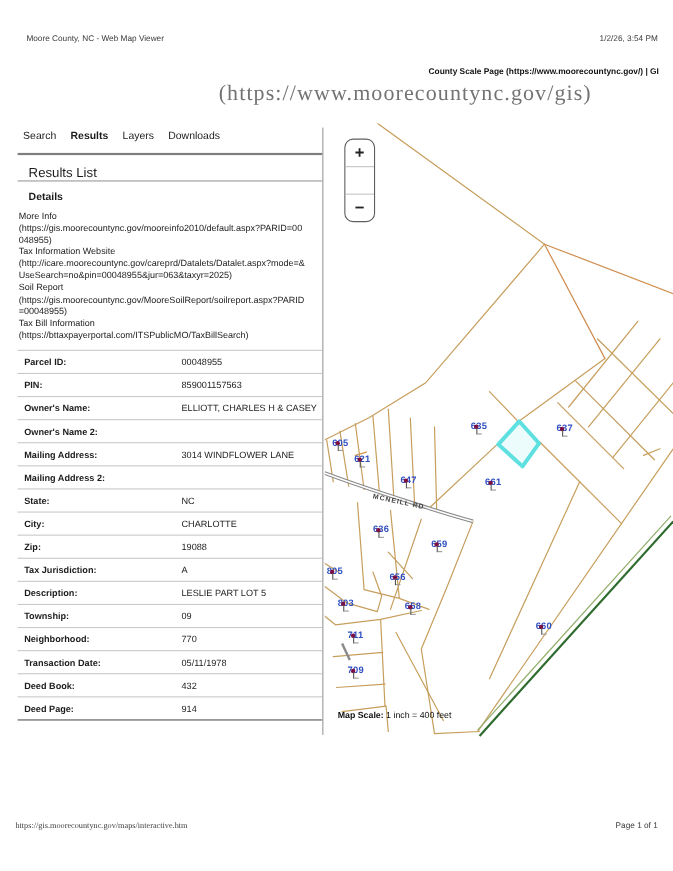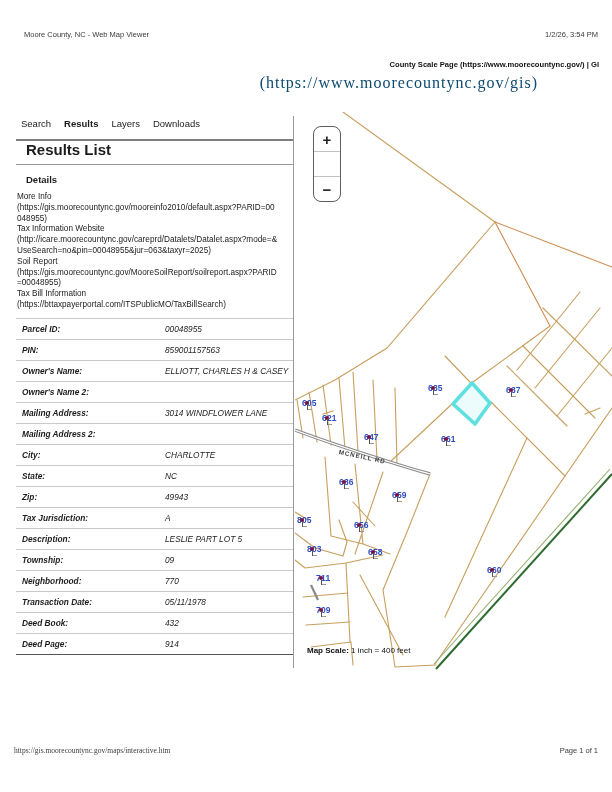--- a/index.html
+++ b/index.html
@@ -3,37 +3,37 @@
 <meta charset="utf-8">
 <style>
   html,body{margin:0;padding:0;background:#fff;}
   .page{position:relative;width:612px;height:792px;background:#fff;overflow:hidden;
         font-family:"Liberation Sans",sans-serif;color:#1c1c1c;}
   
   .hdr{position:absolute;top:30px;font-size:7.5px;color:#3a3a3a;}
   .hdr.left{left:24px;} .hdr.right{right:14px;}
   .county-line{position:absolute;top:60px;right:13px;font-size:7.6px;font-weight:bold;color:#111;white-space:nowrap;}
   .big-url{position:absolute;top:74px;right:74px;font-family:"Liberation Serif",serif;
-           font-size:16px;letter-spacing:1px;color:#0c4a6e;white-space:nowrap;margin-left:24px;}
+           font-size:20px;letter-spacing:1px;color:#737373;white-space:nowrap;margin-left:24px;}
   .ftr{position:absolute;top:746px;font-size:7.5px;color:#3a3a3a;}
   .ftr.left{left:14px;font-family:Liberation Serif, serif;} .ftr.right{right:14px;}
   
   .panel{position:absolute;left:16px;top:118px;width:277px;}
   .panel-border{position:absolute;left:293px;top:116px;width:1px;height:552px;background:#999;}
   .tabbar{display:flex;gap:13px;height:21px;padding-left:5px;
           border-bottom:2px solid #7e7e7e;font-size:9.5px;}
   .tab{cursor:default;}
   .tab.active{font-weight:bold;}
-  .sec-row{height:23px;display:flex;align-items:flex-start;padding-left:10px;
-           font-size:15px;font-weight:bold;border-bottom:1.5px solid #9a9a9a;}
+  .sec-row{height:23px;display:flex;align-items:flex-end;padding-left:10px;
+           font-size:12px;font-weight:normal;border-bottom:1.5px solid #9a9a9a;}
   .details-h{padding:9px 0 4px 10px;font-size:9.5px;font-weight:bold;}
   .links{padding:3px 0 0 1px;width:262px;font-size:8.2px;line-height:10.8px;color:#222;}
   .link-item .url{word-break:break-all;}
   .fields{margin-top:7px;border-top:1px solid #c9c9c9;}
-  .frow{position:relative;height:20px;border-bottom:1px solid #c9c9c9;font-size:8.3px;font-style:italic;}
+  .frow{position:relative;height:20px;border-bottom:1px solid #c9c9c9;font-size:8.3px;}
   .frow:last-child{border-bottom:none;}
   .frow .lab{position:absolute;left:6px;top:50%;transform:translateY(-50%);font-weight:bold;}
   .frow .val{position:absolute;left:106px;top:50%;transform:translateY(-50%);padding-left:43px;}
   .buffer-div{border-top:1.4px solid #555;}
   .buffer-h{padding:8px 0 0 10px;font-size:9.5px;font-weight:bold;}
   
   .map{position:absolute;left:295px;top:112px;width:317px;height:560px;overflow:hidden;background:#fff;}
   .map svg{position:absolute;left:0;top:0;}
   .zoomctl{position:absolute;left:18px;top:14px;width:26px;height:74px;background:#fff;
            border:1.4px solid #5f5f5f;border-radius:8px;display:flex;flex-direction:column;z-index:5;}
@@ -112,30 +112,30 @@
         </div>
         <div class="frow">
           <span class="lab">Mailing Address:</span>
           <span class="val">3014 WINDFLOWER LANE</span>
         </div>
         <div class="frow">
           <span class="lab">Mailing Address 2:</span>
           <span class="val"></span>
         </div>
         <div class="frow">
+          <span class="lab">State:</span>
+          <span class="val">NC</span>
+        </div>
+        <div class="frow">
           <span class="lab">City:</span>
           <span class="val">CHARLOTTE</span>
         </div>
         <div class="frow">
-          <span class="lab">State:</span>
-          <span class="val">NC</span>
-        </div>
-        <div class="frow">
           <span class="lab">Zip:</span>
-          <span class="val">49943</span>
+          <span class="val">19088</span>
         </div>
         <div class="frow">
           <span class="lab">Tax Jurisdiction:</span>
           <span class="val">A</span>
         </div>
         <div class="frow">
           <span class="lab">Description:</span>
           <span class="val">LESLIE PART LOT 5</span>
         </div>
         <div class="frow">

